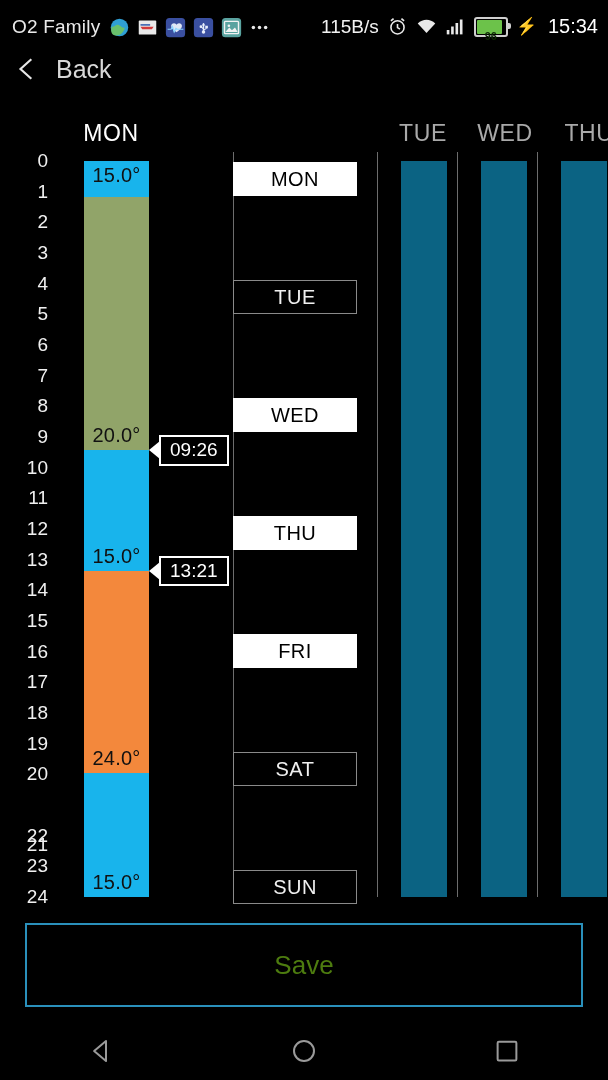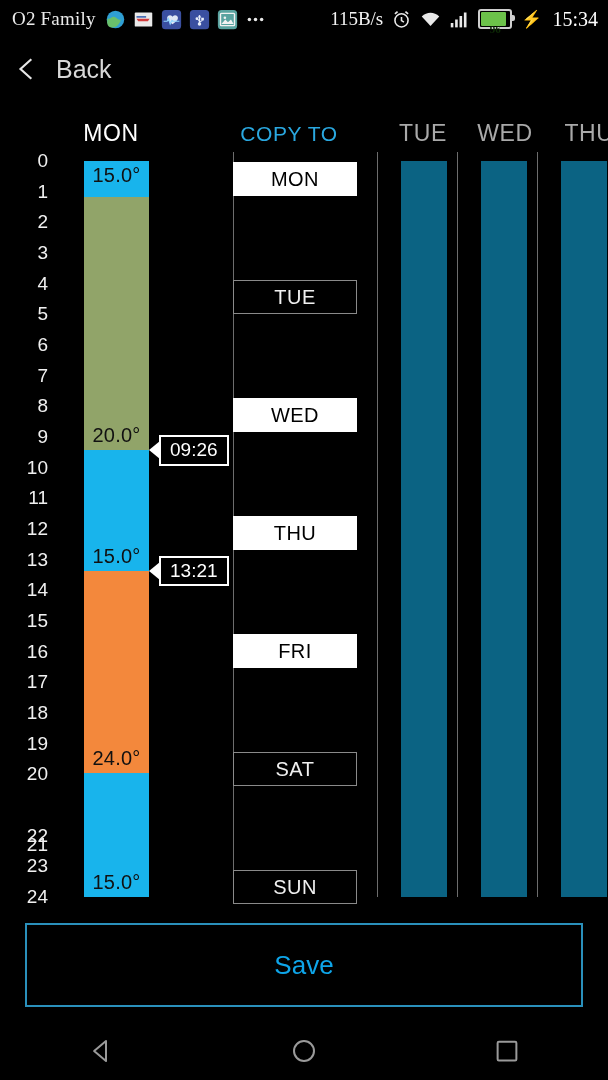--- a/index.html
+++ b/index.html
@@ -13,26 +13,25 @@
     overflow: hidden;
     font-family: "Liberation Sans", sans-serif;
     color: #fff;
     position: relative;
   }
 
   
   .statusbar {
     height: 38px;
     display: flex;
-    align-items: center;
+    align-items: flex-end;
     padding: 0 10px 0 12px;
     box-sizing: border-box;
     font-size: 19px;
     color: #eaeaea;
-    font-family: Liberation Serif, serif;
   }
   .carrier { font-size: 19px; letter-spacing: .2px; white-space: nowrap; }
   .sb-icons { display: flex; align-items: center; gap: 7px; margin-left: 9px; }
   .sb-ico { width: 21px; height: 21px; display: block; }
   .sb-right { margin-left: auto; display: flex; align-items: center; gap: 8px; }
   .netspeed { font-size: 19px; color: #f2f2f2; }
   .clock { font-size: 20px; color: #fff; margin-left: 2px; white-space: nowrap; }
   .batt {
     position: relative; width: 30px; height: 16px;
     border: 2px solid #cfcfcf; border-radius: 3px;
@@ -178,21 +177,21 @@
 
   
   .savebtn {
     position: absolute;
     left: 25px; top: 923px;
     width: 558px; height: 84px;
     box-sizing: border-box;
     border: 2px solid #2a90bb;
     background: #000;
     display: flex; align-items: center; justify-content: center;
-    font-size: 26px; font-weight: 300; color: #0ea5e9;
+    font-size: 26px; font-weight: 300; color: #4d7c0f;
   }
 
   
   .navbar {
     position: absolute;
     left: 0; bottom: 0;
     width: 608px; height: 58px;
     background: #000;
     display: flex; align-items: center; justify-content: space-around;
   }
@@ -268,21 +267,20 @@
 <div class="backbar">
   <svg class="back-chevron" viewBox="0 0 24 24">
     <path d="M16 3L6 12l10 9" fill="none" stroke="#e6e6e6" stroke-width="2"></path>
   </svg>
   <span class="back-label">Back</span>
 </div>
 
 <div class="main">
 
   <div class="col-title" id="title-mon">MON</div>
-  <div class="col-title" id="title-copy">COPY TO</div>
   <div class="col-title" id="title-tue">TUE</div>
   <div class="col-title" id="title-wed">WED</div>
   <div class="col-title" id="title-thu">THU</div>
 
   <div class="hours" id="hours">
       <div class="hour-tick" style="top: 61px;">0</div>
       <div class="hour-tick" style="top: 91.6667px;">1</div>
       <div class="hour-tick" style="top: 122.333px;">2</div>
       <div class="hour-tick" style="top: 153px;">3</div>
       <div class="hour-tick" style="top: 183.667px;">4</div>

